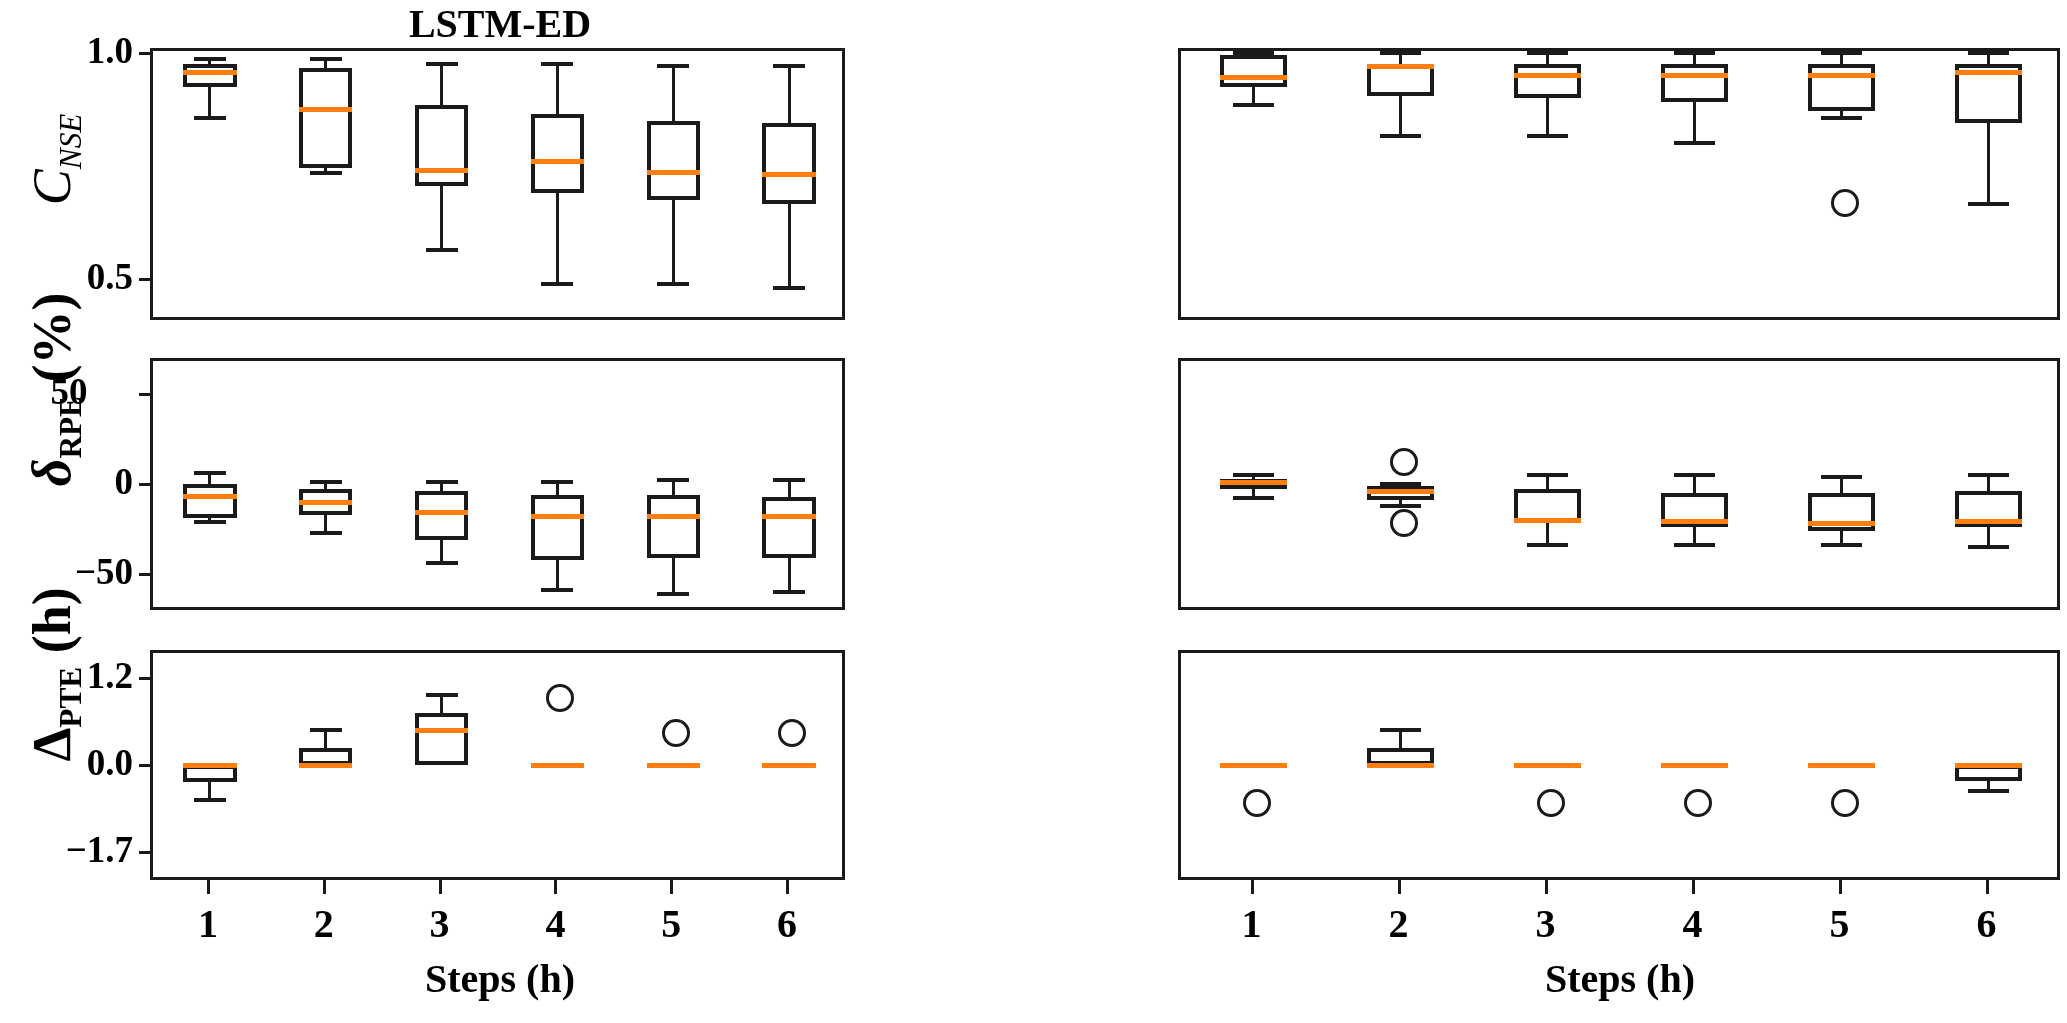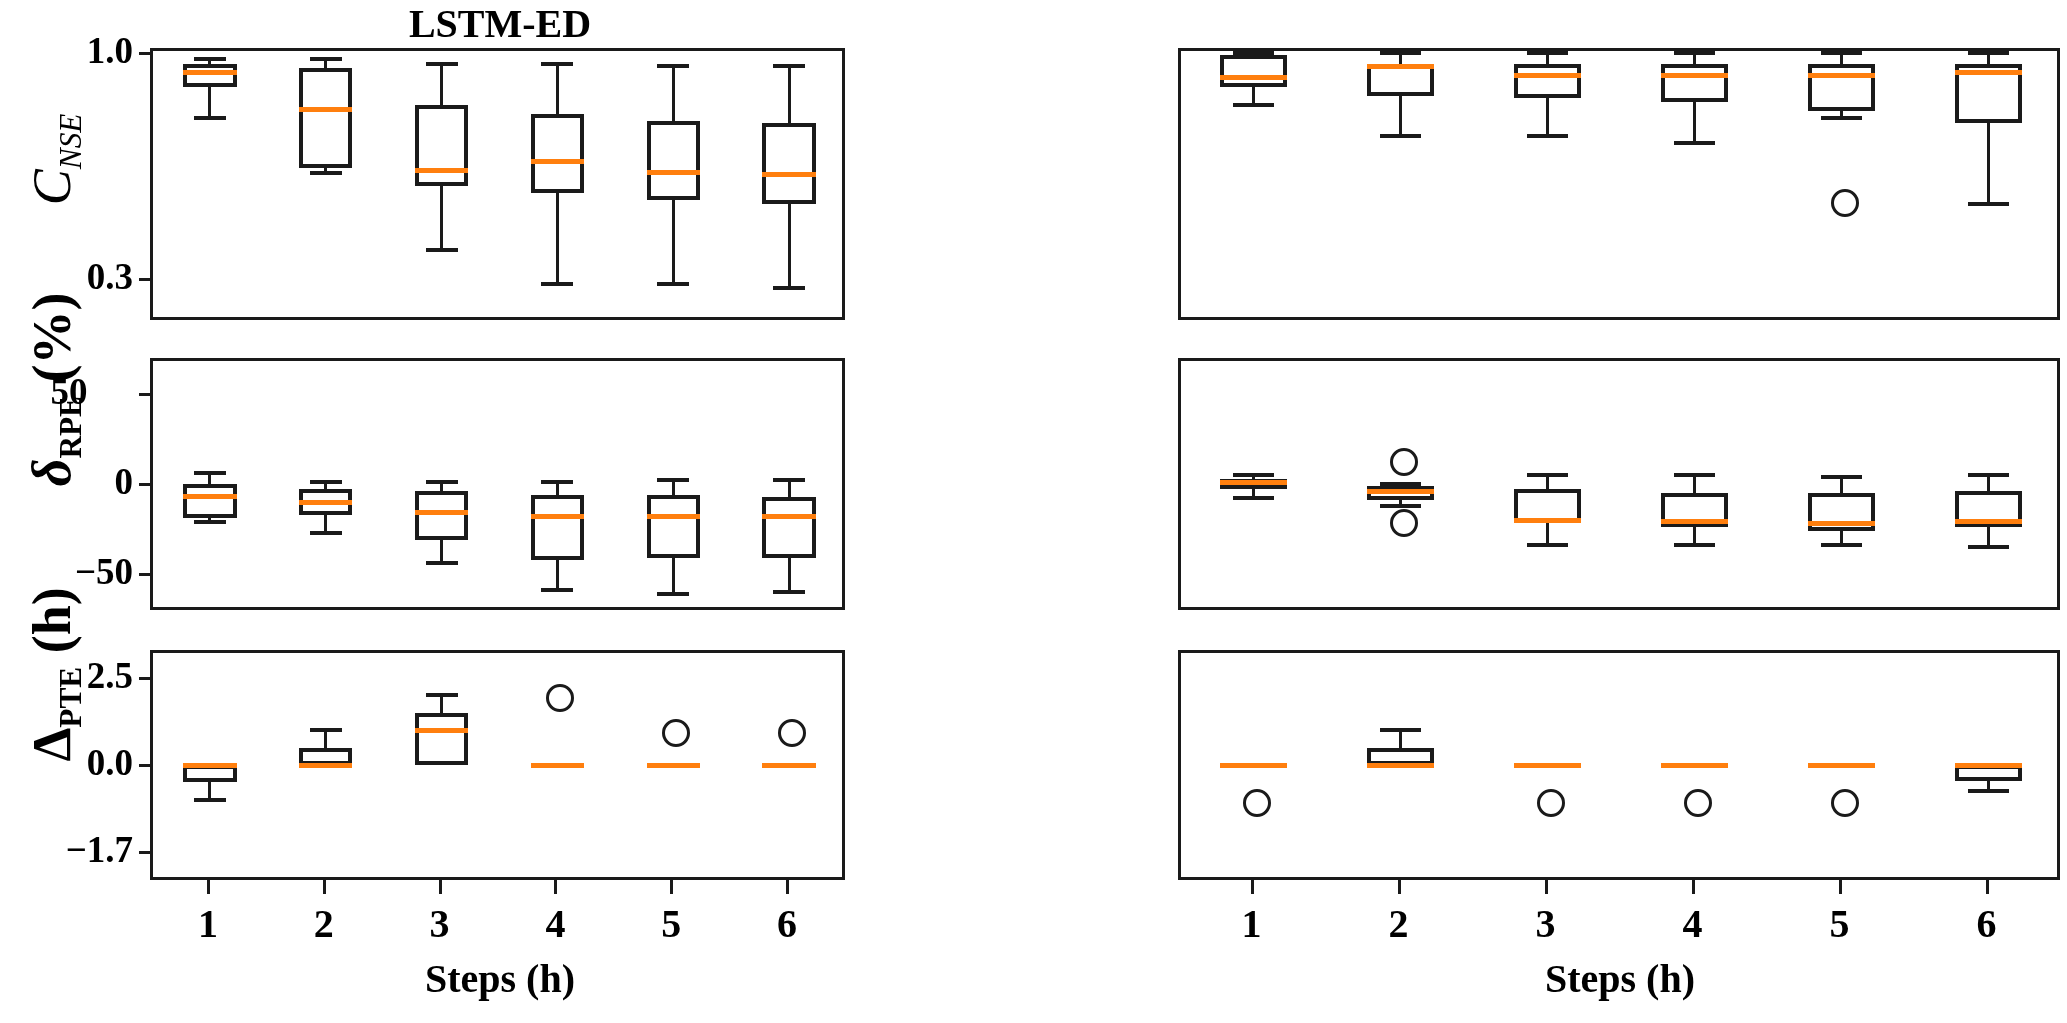--- a/index.html
+++ b/index.html
@@ -59,29 +59,29 @@
   <div class="panel" style="left:150px;top:48px;width:695px;height:272px;"></div>
   <div class="panel" style="left:1178px;top:48px;width:882px;height:272px;"></div>
   <div class="panel" style="left:150px;top:358px;width:695px;height:252px;"></div>
   <div class="panel" style="left:1178px;top:358px;width:882px;height:252px;"></div>
   <div class="panel" style="left:150px;top:650px;width:695px;height:230px;"></div>
   <div class="panel" style="left:1178px;top:650px;width:882px;height:230px;"></div>
 
   <div id="yticks">
       <div class="ytick-label" style="left: 5px; top: 28.5333px; width: 128px;">1.0</div>
       <div class="ytick-mark" style="left: 139px; top: 51.5333px;"></div>
-      <div class="ytick-label" style="left: 5px; top: 255.2px; width: 128px;">0.3</div>
+      <div class="ytick-label" style="left: 5px; top: 255.2px; width: 128px;">0.5</div>
       <div class="ytick-mark" style="left: 139px; top: 278.2px;"></div>
       <div class="ytick-label" style="left: 5px; top: 370px; width: 128px; text-align: center;">50</div>
       <div class="ytick-mark" style="left: 139px; top: 393px;"></div>
       <div class="ytick-label" style="left: 5px; top: 460px; width: 128px;">0</div>
       <div class="ytick-mark" style="left: 139px; top: 483px;"></div>
       <div class="ytick-label" style="left: 5px; top: 550px; width: 128px;">−50</div>
       <div class="ytick-mark" style="left: 139px; top: 573px;"></div>
-      <div class="ytick-label" style="left: 5px; top: 653.879px; width: 128px;">2.5</div>
+      <div class="ytick-label" style="left: 5px; top: 653.879px; width: 128px;">1.2</div>
       <div class="ytick-mark" style="left: 139px; top: 676.879px;"></div>
       <div class="ytick-label" style="left: 5px; top: 741px; width: 128px;">0.0</div>
       <div class="ytick-mark" style="left: 139px; top: 764px;"></div>
       <div class="ytick-label" style="left: 5px; top: 828.121px; width: 128px;">−1.7</div>
       <div class="ytick-mark" style="left: 139px; top: 851.121px;"></div>
     </div>
 
   <div id="xticks">
       <div class="xtick-mark" style="left: 206.917px; top: 880px;"></div>
       <div class="xtick-label" style="left: 167.917px; top: 900px; width: 80px;">1</div>

